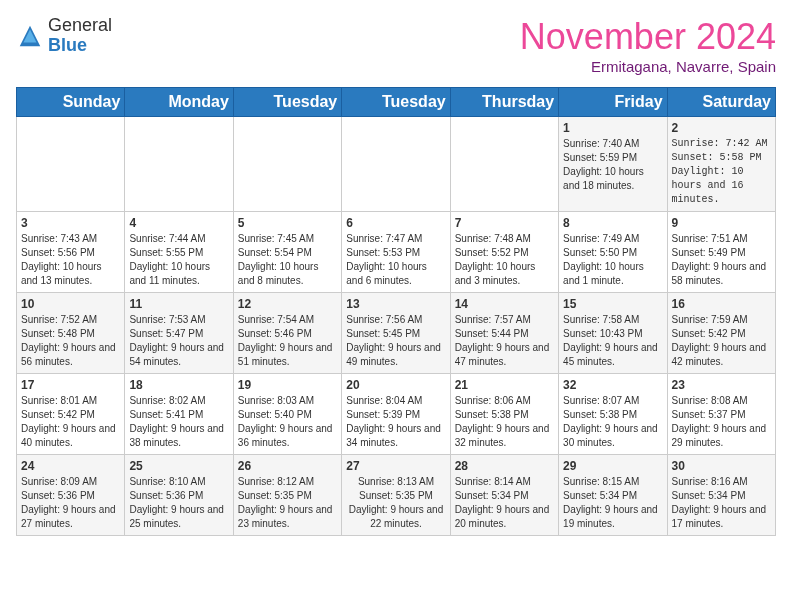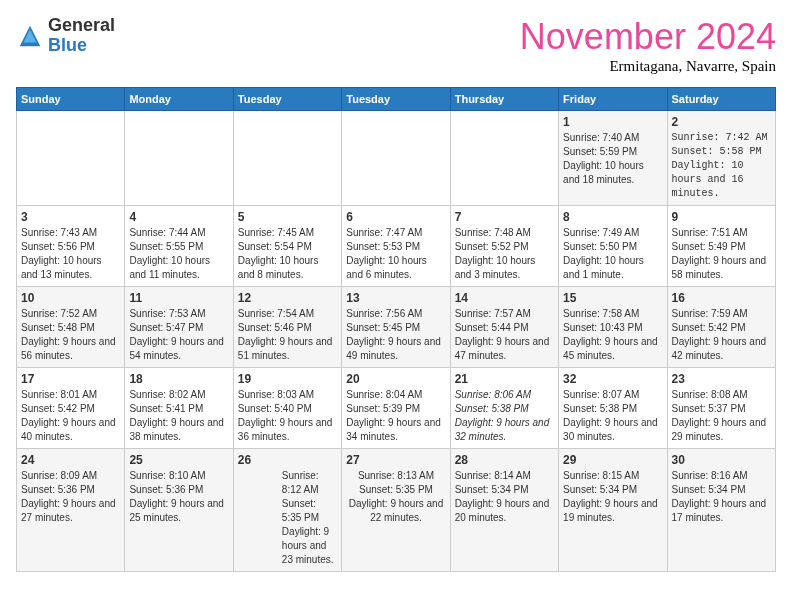--- a/index.html
+++ b/index.html
@@ -33,34 +33,33 @@
     .title-block {
       text-align: right;
     }
     .month-title {
       font-size: 36px;
       font-weight: normal;
       color: #ec4899;
     }
     .location {
       font-size: 15px;
-      color: #000000;
-      font-family: Liberation Serif, serif;
+      color: #701a75;
     }
     table {
       width: 100%;
       border-collapse: collapse;
       table-layout: fixed;
     }
     thead tr th {
       background-color: #2a7abf;
       color: #fff;
-      font-size: 11px;
+      font-size: 16px;
       padding: 5px 4px;
-      text-align: left;
+      text-align: right;
       border: 1px solid #1a5fa0;
     }
     tbody tr td {
       border: 1px solid #ccc;
       vertical-align: top;
       padding: 4px 4px;
       font-size: 10.5px;
       color: #333;
       height: 80px;
       background: #fff;
@@ -86,21 +85,21 @@
 </head>
 <body>
 
 <div class="header">
   <div class="logo">
     <svg class="logo-icon" viewBox="0 0 30 30">
       <polygon points="15,4 26,26 4,26" fill="#2a7abf"></polygon>
       <polygon points="15,8 22,22 8,22" fill="#5ab0e8"></polygon>
     </svg>
     <div class="logo-text">
-      <span style="font-size:18px;font-weight:bold;color:#333;">General</span>
+      <span style="font-size:18px;font-weight:normal;color:#333;">General</span>
       <span style="font-size:18px;font-weight:bold;color:#2a7abf;">Blue</span>
     </div>
   </div>
   <div class="title-block">
     <div class="month-title">November 2024</div>
     <div class="location">Ermitagana, Navarre, Spain</div>
   </div>
 </div>
 
 <table>
@@ -243,21 +242,21 @@
 Daylight: 9 hours and 36 minutes.</div>
         </td>
         <td>
           <span class="day-num">20</span>
           <div class="day-info" style="white-space: pre-line;">Sunrise: 8:04 AM
 Sunset: 5:39 PM
 Daylight: 9 hours and 34 minutes.</div>
         </td>
         <td>
           <span class="day-num">21</span>
-          <div class="day-info" style="white-space: pre-line; font-style: italic;">Sunrise: 8:06 AM
+          <div class="day-info" style="white-space: pre-line;">Sunrise: 8:06 AM
 Sunset: 5:38 PM
 Daylight: 9 hours and 32 minutes.</div>
         </td>
         <td>
           <span class="day-num">32</span>
           <div class="day-info" style="white-space: pre-line;">Sunrise: 8:07 AM
 Sunset: 5:38 PM
 Daylight: 9 hours and 30 minutes.</div>
         </td>
         <td>
@@ -275,21 +274,21 @@
 Daylight: 9 hours and 27 minutes.</div>
         </td>
         <td>
           <span class="day-num">25</span>
           <div class="day-info" style="white-space: pre-line;">Sunrise: 8:10 AM
 Sunset: 5:36 PM
 Daylight: 9 hours and 25 minutes.</div>
         </td>
         <td>
           <span class="day-num">26</span>
-          <div class="day-info" style="white-space: pre-line; margin-left: 44px;">Sunrise: 8:12 AM
+          <div class="day-info" style="white-space: pre-line;">Sunrise: 8:12 AM
 Sunset: 5:35 PM
 Daylight: 9 hours and 23 minutes.</div>
         </td>
         <td>
           <span class="day-num">27</span>
           <div class="day-info" style="white-space: pre-line; text-align: center;">Sunrise: 8:13 AM
 Sunset: 5:35 PM
 Daylight: 9 hours and 22 minutes.</div>
         </td>
         <td>

